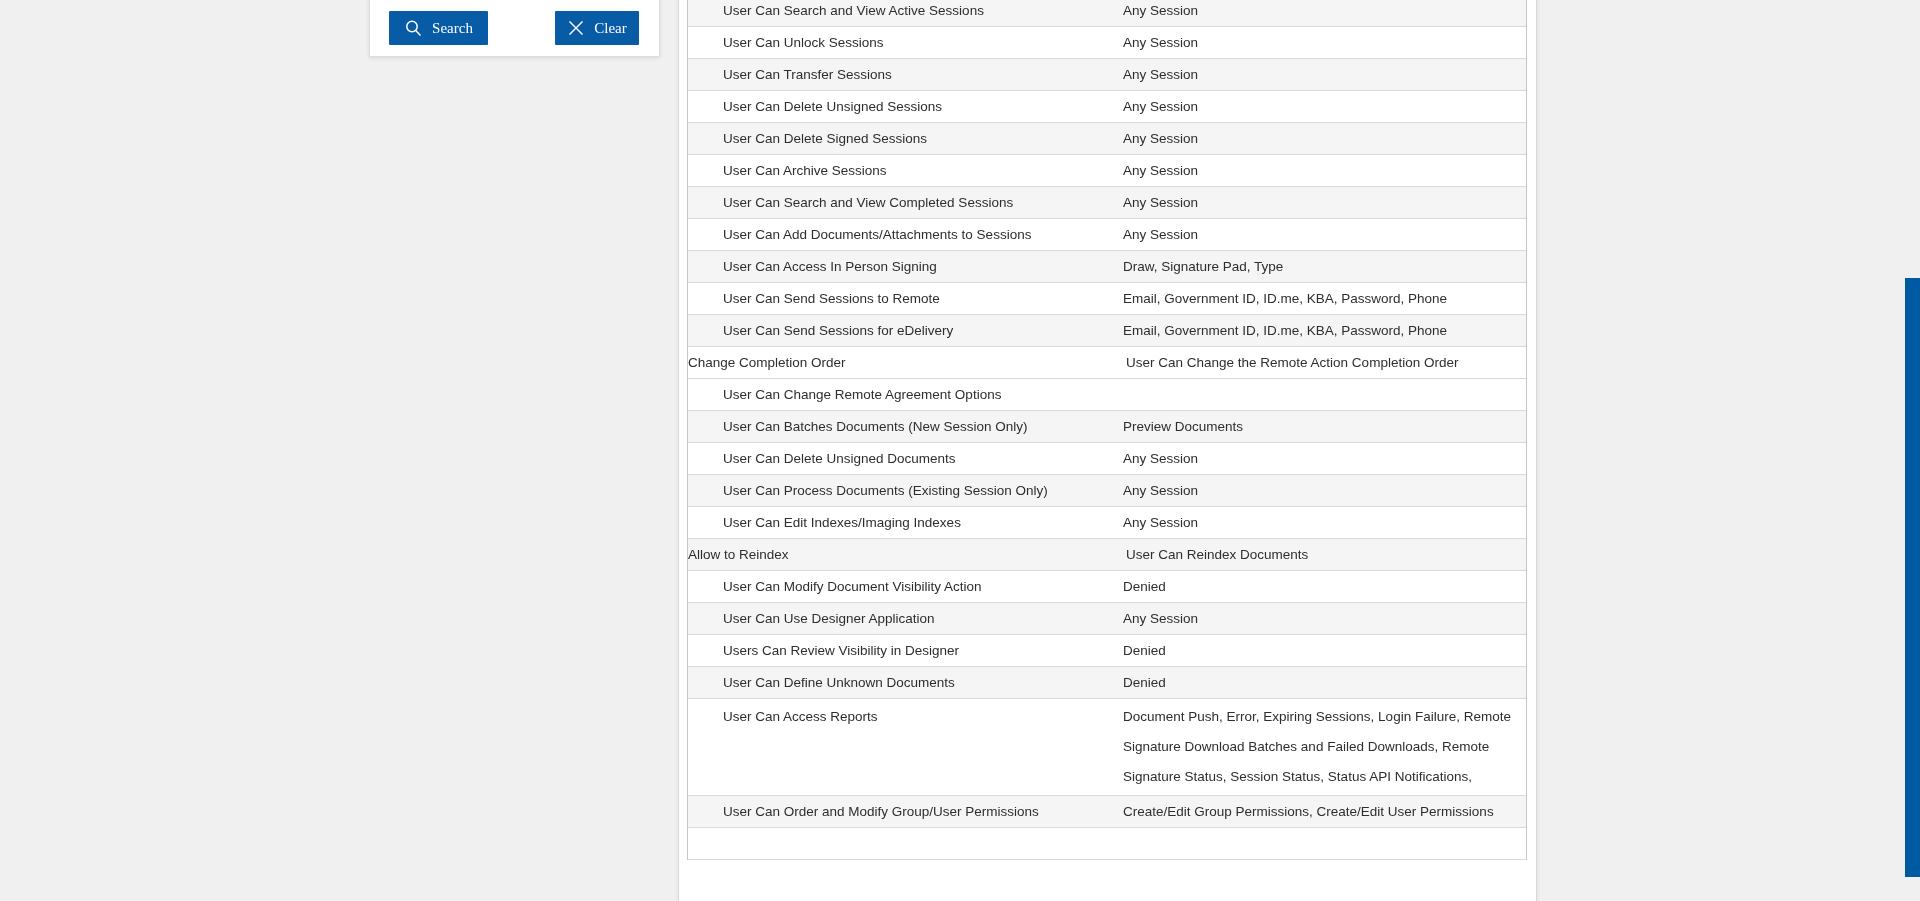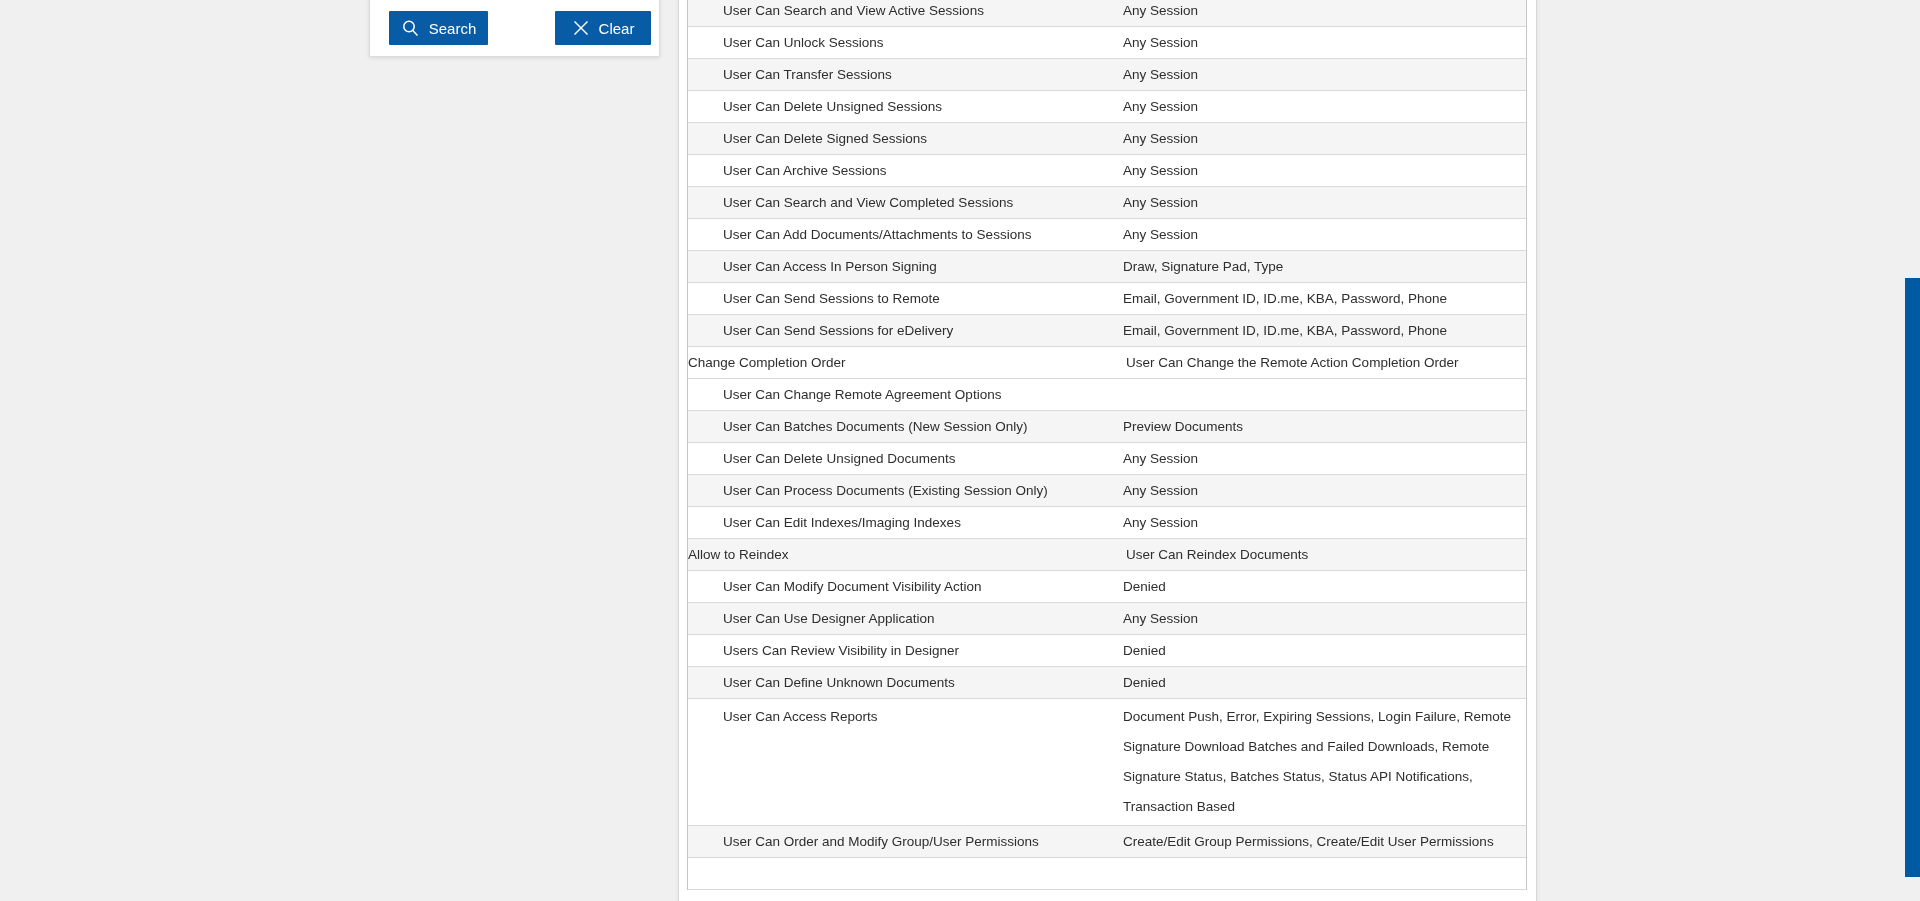--- a/index.html
+++ b/index.html
@@ -10,27 +10,27 @@
   }
   
   .search-card{
     position:absolute;left:369px;top:-45px;width:291px;height:102px;
     background:#ffffff;border:1px solid #dcdcdc;box-sizing:border-box;
     box-shadow:0 1px 4px rgba(0,0,0,0.10);
   }
   .btn{
     position:absolute;top:55px;height:34px;border:none;cursor:pointer;
     background:#085ca6;color:#ffffff;font-size:15px;
-    font-family:Liberation Sans, sans-serif;
+    font-family:Liberation Serif, serif;
     display:flex;align-items:center;justify-content:center;gap:9px;
     border-radius:1px;padding:0;
   }
   .btn svg{display:block;}
   .btn-search{left:19px;width:99px;}
-  .btn-clear{left:185px;width:96px;}
+  .btn-clear{left:185px;width:84px;}
   
   .main-card{
     position:absolute;left:678px;top:-12px;width:859px;height:925px;
     background:#ffffff;border:1px solid #d8d8d8;box-sizing:border-box;
     box-shadow:0 1px 4px rgba(0,0,0,0.07);
   }
   .perm-table{
     position:absolute;left:687px;top:-5px;width:840px;box-sizing:border-box;
     border-left:1px solid #c6c6c6;border-right:1px solid #c6c6c6;
     background:#ffffff;
@@ -167,22 +167,21 @@
     </div>
     <div class="row odd">
       <div class="cell name">User Can Define Unknown Documents</div>
       <div class="cell value">Denied</div>
     </div>
     <div class="row even tall">
       <div class="cell name">User Can Access Reports</div>
       <div class="cell value">
         <div>Document Push, Error, Expiring Sessions, Login Failure, Remote</div>
         <div>Signature Download Batches and Failed Downloads, Remote</div>
-        <div>Signature Status, Batches Status, Status API Notifications,</div>
-        <div>Transaction Based</div>
+        <div>Signature Status, Session Status, Status API Notifications,</div>
       </div>
     </div>
     <div class="row odd">
       <div class="cell name">User Can Order and Modify Group/User Permissions</div>
       <div class="cell value">Create/Edit Group Permissions, Create/Edit User Permissions</div>
     </div>
     <div class="row even">
       <div class="cell name"></div>
       <div class="cell value"></div>
     </div>

